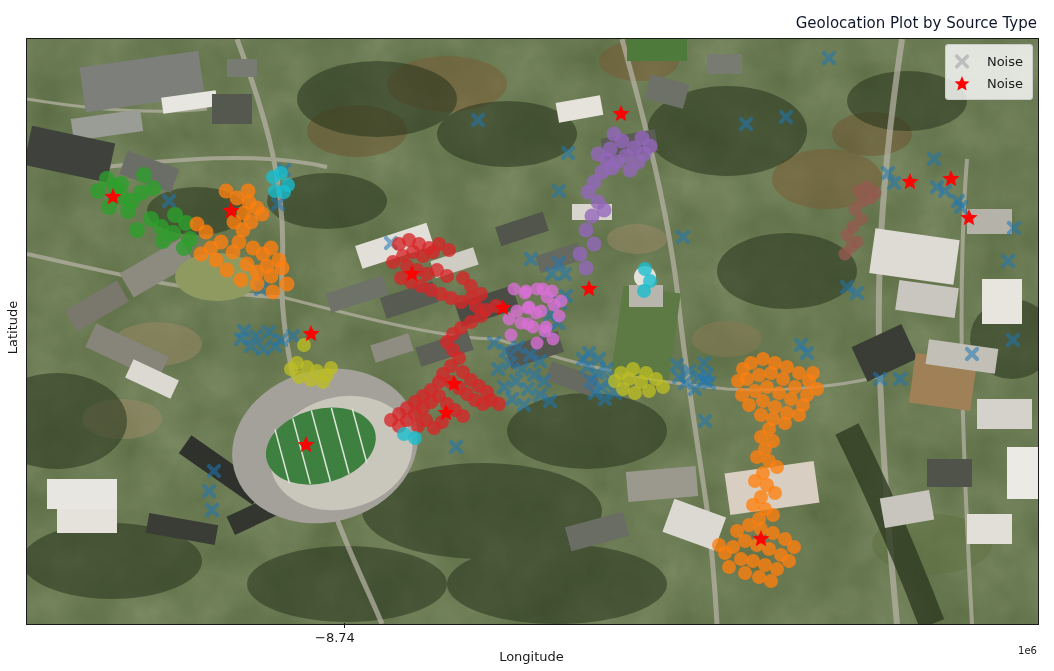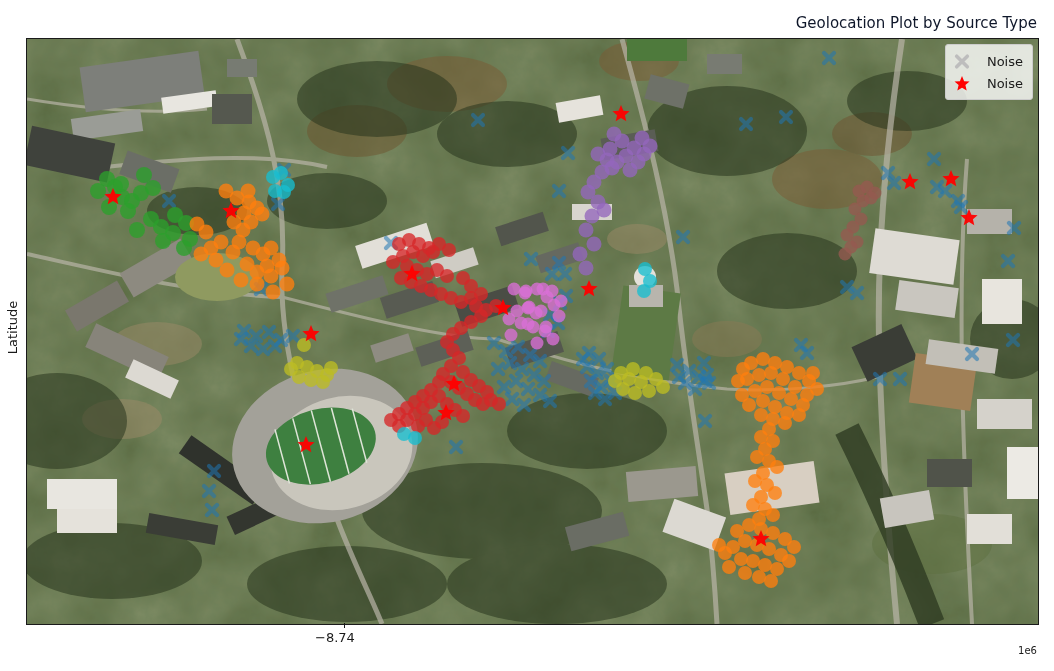--- a/index.html
+++ b/index.html
@@ -557,15 +557,16 @@
           </svg>
         <span class="legend-label">Noise</span>
       </div>
     </div>
 
   </div>
 
   <div class="xtick-mark"></div>
   <div class="xtick-label">−8.74</div>
   <div class="offset-label">1e6</div>
+  <div class="xlabel">Longitude</div>
   <div class="ylabel">Latitude</div>
 
 </div>
 
 </body></html>

